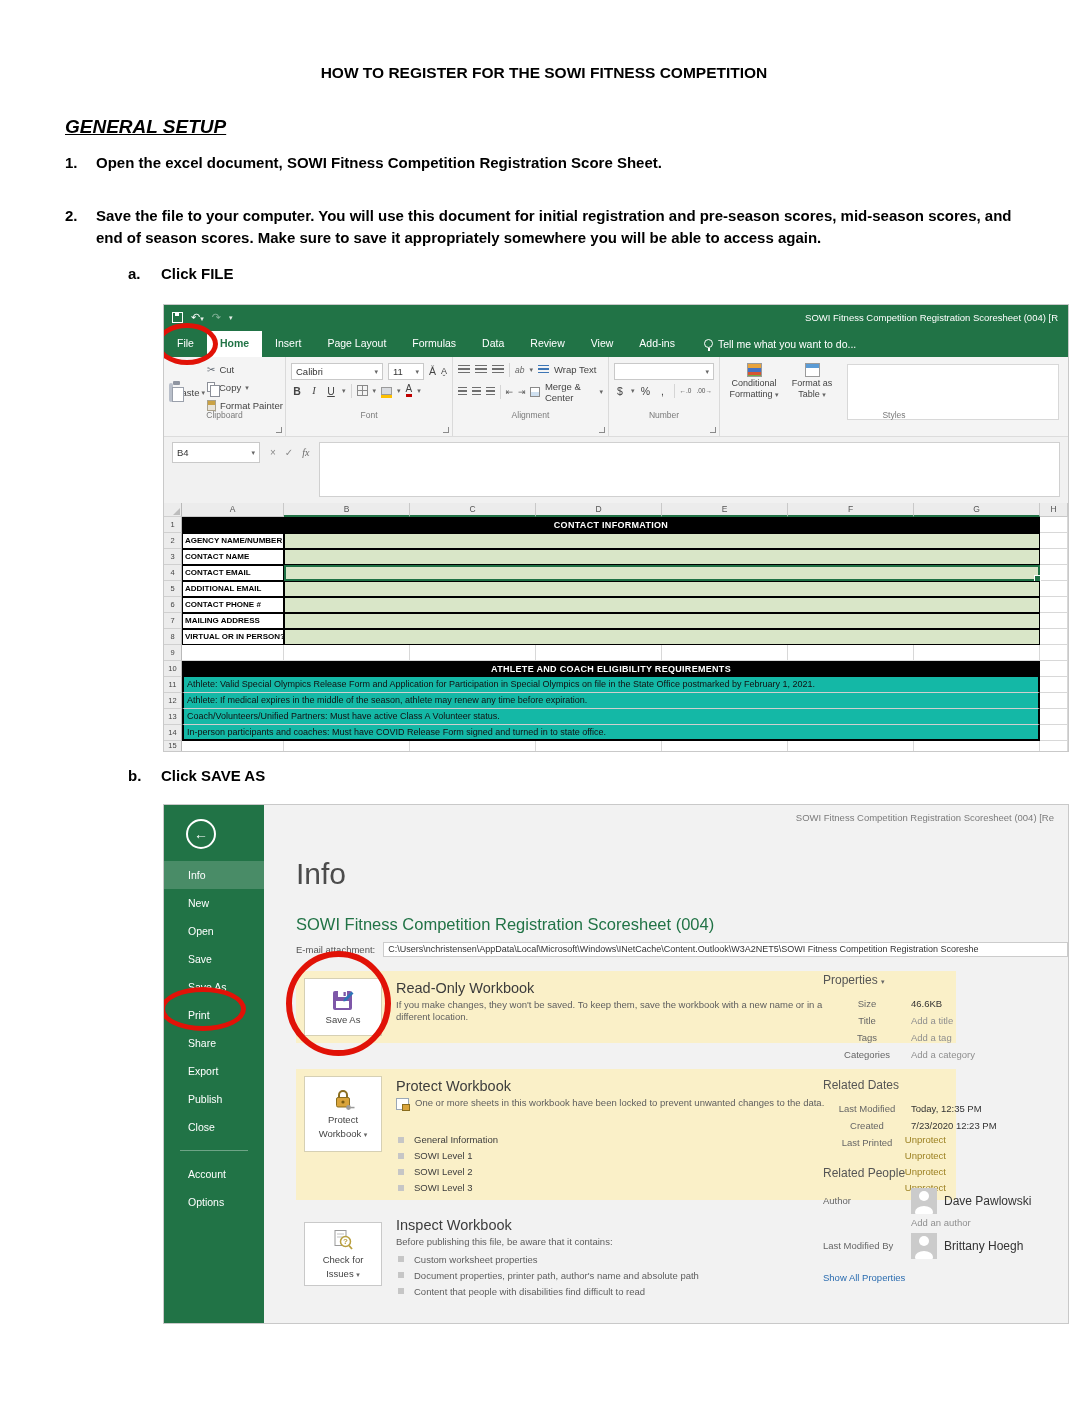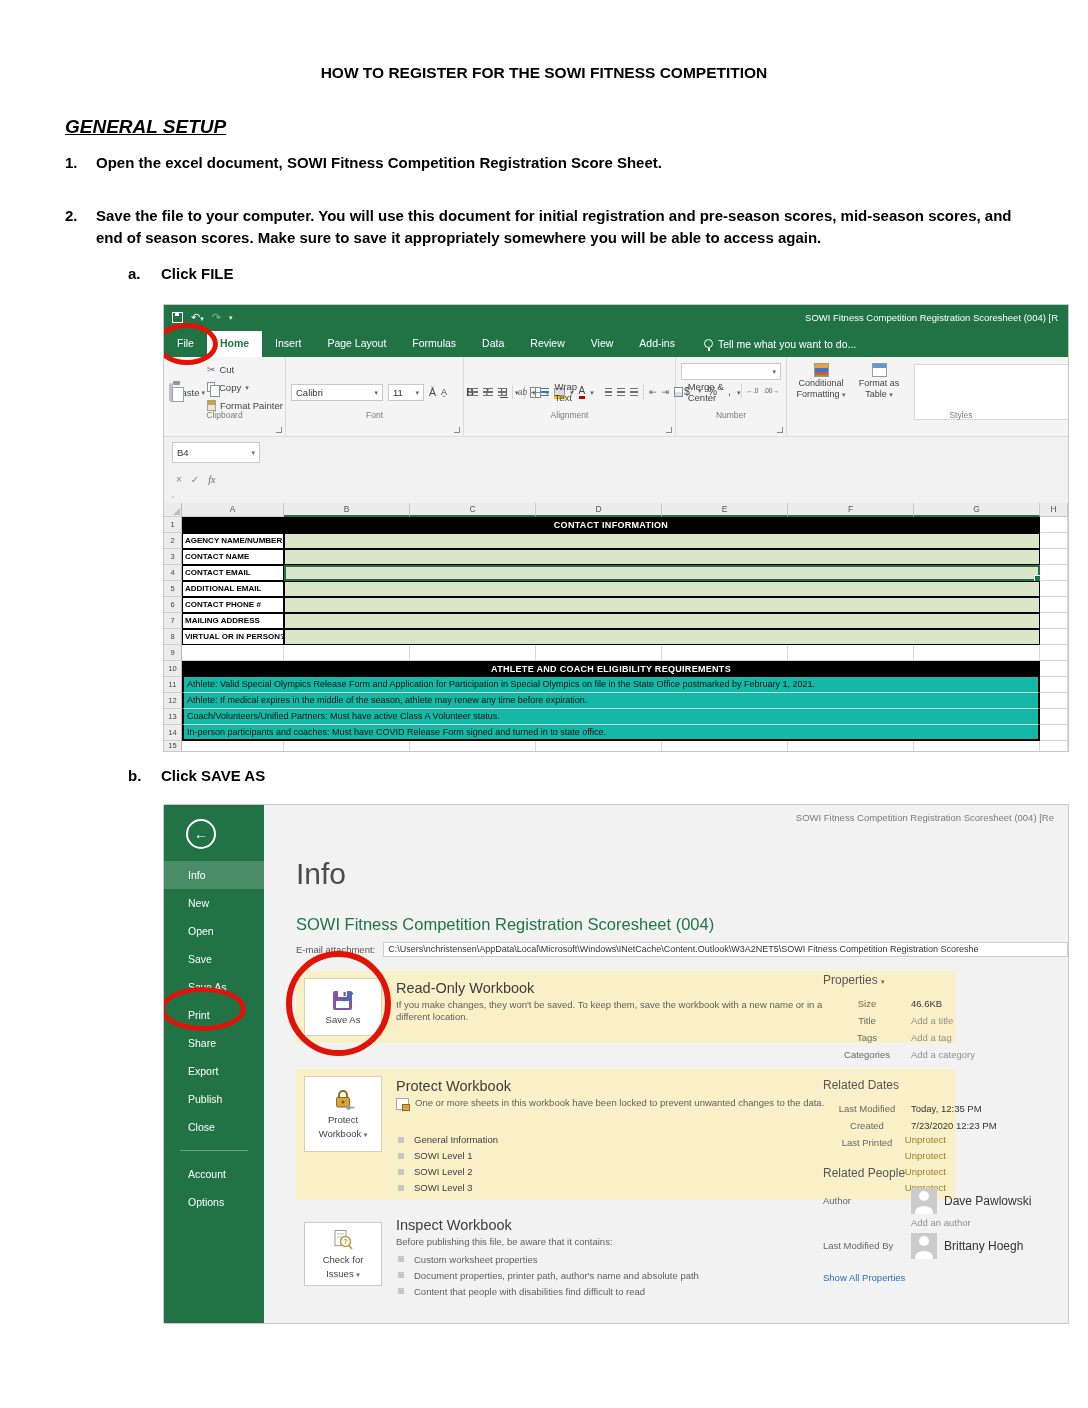--- a/index.html
+++ b/index.html
@@ -45,21 +45,21 @@
   .clip-ic::before { content:""; position:absolute; left:2.5px; top:4px; width:10px; height:13px; background:#fff; border:1px solid #9aa0ab; }
   .clip-ic::after { content:""; position:absolute; left:4px; top:-2px; width:7px; height:4px; background:#8f95a1; border-radius:1px; }
   .btn-label { font-size:9.5px; color:#444; }
   .clip-list { display:flex; flex-direction:column; justify-content:flex-start; gap:1px; margin-left:2px; }
   .rbtn { display:flex; align-items:center; gap:4px; height:17px; font-size:9.5px; color:#444; white-space:nowrap; }
   .ic-cut { font-size:10px; color:#5f6771; }
   .ic-copy { width:8px; height:10px; border:1px solid #8b8f98; background:#fff; position:relative; }
   .ic-copy::after { content:""; position:absolute; left:2px; top:2px; width:8px; height:10px; border:1px solid #8b8f98; background:#fff; }
   .ic-fp { width:9px; height:11px; background:linear-gradient(#caa244 0 4px, #e8e4da 4px); border:1px solid #a9a18c; }
 
-  .fontgrp-col { display:flex; gap:17px; padding-top:2px; }
+  .fontgrp-col { display:flex; flex-direction:column; gap:4px; padding-top:2px; }
   .combo { display:flex; align-items:center; justify-content:space-between; height:17px; border:1px solid #c9c9c9; background:#fff; padding:0 4px; font-size:9.5px; color:#333; }
   .row-ctl { display:flex; align-items:center; gap:5px; }
   .az { font-size:10.5px; color:#444; }
   .fmt { font-size:10.5px; color:#444; width:12px; text-align:center; }
   .fmt.b { font-weight:700; } .fmt.i { font-style:italic; font-family:"Liberation Serif", serif; } .fmt.u { text-decoration:underline; }
   .vsep { width:1px; height:14px; background:#d5d5d5; }
   .ic-border { width:11px; height:11px; border:1px solid #8a8a8a; background-image:linear-gradient(#8a8a8a,#8a8a8a),linear-gradient(#8a8a8a,#8a8a8a); background-size:1px 100%,100% 1px; background-position:center,center; background-repeat:no-repeat; }
   .ic-fill { width:11px; height:8px; background:#d9dbdf; border:1px solid #9a9a9a; position:relative; }
   .ic-fill::after { content:""; position:absolute; left:-1px; right:-1px; bottom:-4px; height:3px; background:#ffc000; }
   .ic-fc { font-size:10px; color:#444; line-height:10px; border-bottom:3px solid #c00000; }
@@ -71,21 +71,21 @@
   .mc-ic { width:12px; height:10px; border:1px solid #8a8a8a; background:linear-gradient(to bottom,#fff 0 4px,#cfe0f0 4px); }
 
   .numgrp-col { display:flex; flex-direction:column; gap:4px; padding-top:2px; }
   .dec { font-size:6.5px; color:#555; }
 
   .stylebtn { width:58px; display:flex; flex-direction:column; align-items:center; gap:1px; padding-top:2px; font-size:9px; color:#444; text-align:center; line-height:1.15; }
   .ic-cf { width:15px; height:14px; border:1px solid #9a9a9a; background:linear-gradient(to bottom,#e8a33d 0 4px,#4472c4 4px 8px,#d65532 8px 11px,#70ad47 11px); }
   .ic-ft { width:15px; height:14px; border:1px solid #9a9a9a; background:linear-gradient(to bottom,#5b9bd5 0 4px,#fff 4px); }
   .stylegallery { width:212px; height:56px; margin:3px 4px 0 6px; background:#fff; border:1px solid #d8d8d8; }
 
-  .fbar { height:66px; background:#f1f1f1; display:flex; align-items:flex-start; padding:5px 8px; gap:6px;flex-direction:column; }
+  .fbar { height:66px; background:#f1f1f1; display:flex; align-items:flex-start; padding:5px 8px; gap:6px; }
   .namebox { width:88px; height:21px; background:#fff; border:1px solid #c9c9c9; display:flex; align-items:center; font-size:9.5px; color:#333; padding:0 4px; }
   .namebox .caret { margin-left:auto; }
   .fbtns { display:flex; align-items:center; gap:9px; height:21px; color:#8a8a8a; font-size:10px; padding:0 4px; }
   .fx { font-family:"Liberation Serif", serif; font-style:italic; color:#6a6a6a; }
   .formulafield { flex:1; height:55px; background:#fff; border:1px solid #d0d0d0; }
 
   .sheet { background:#fff; }
   .hrow, .srow { display:grid; grid-template-columns:18px 102px repeat(6,126px) 1fr; }
   .hrow { height:14px; }
   .srow { height:16px; }

